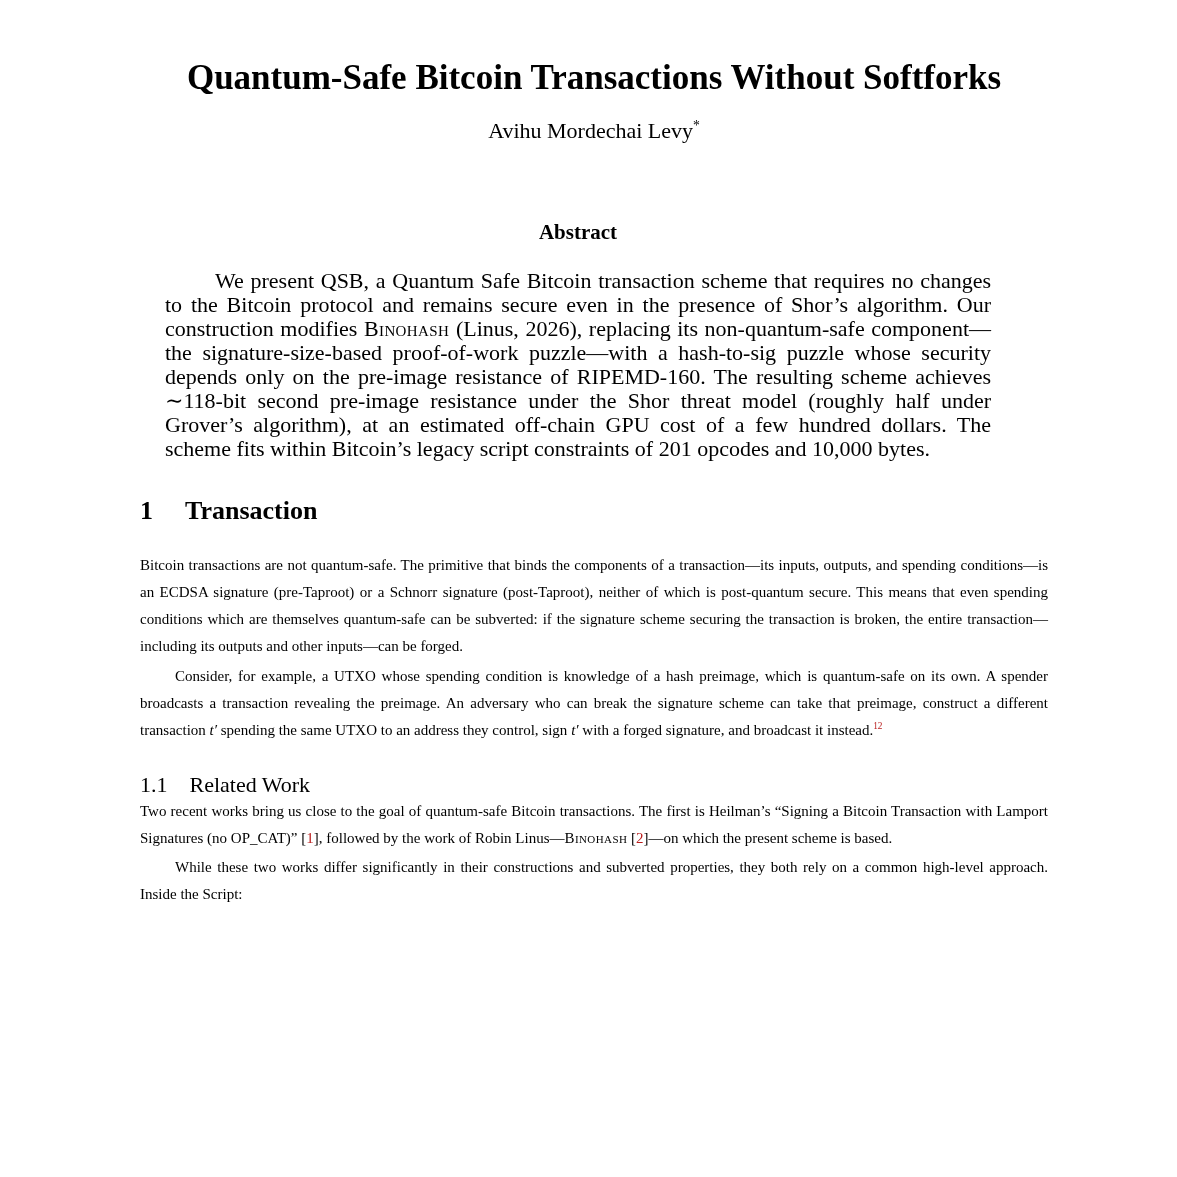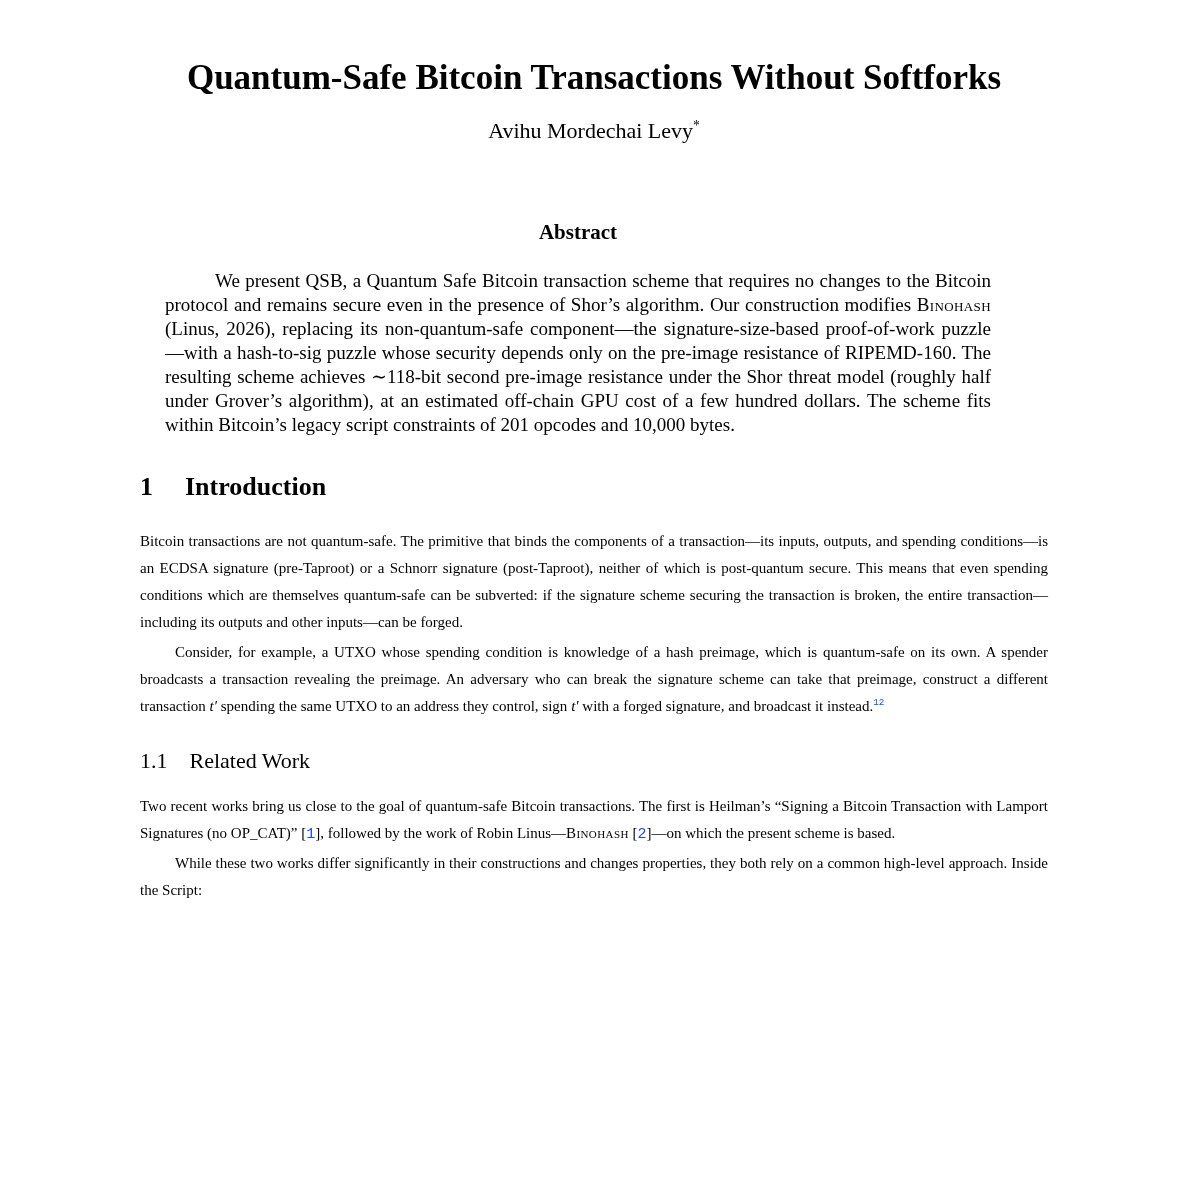--- a/index.html
+++ b/index.html
@@ -45,21 +45,21 @@
   }
   .abstract-heading {
     font-size: 21px;
     line-height: 25px;
     font-weight: bold;
     text-align: center;
     margin: 2px;
   }
   .abstract-text {
     margin: 24px 0 0 0;
-    font-size: 19px;
+    font-size: 22px;
     line-height: 24px;
     text-align: justify;
     text-indent: 50px;
   }
   .section-heading {
     margin: 34px 0 0 0;
     font-size: 26px;
     line-height: 32px;
     font-weight: bold;
   }
@@ -72,35 +72,34 @@
   }
   .subsection-heading .secnum { margin-right: 22px; }
   .body-par {
     margin: 0;
     font-size: 15px;
     line-height: 27px;
     text-align: justify;
   }
   .mt-first { margin-top: 25px; }
   .mt-next  { margin-top: 3px; }
-  .mt-rw    { margin-top: 19px; }
+  .mt-rw    { }
   .mt-rw2   { margin-top: 2px; }
   .indent { text-indent: 35px; }
   .sc {
     font-variant: small-caps;
     letter-spacing: 0.4px;
   }
   .mvar {
     font-style: italic;
   }
   .link {
-    color: #1d4ed8;
+    color: #b91c1c;
     text-decoration: none;
     cursor: pointer;
-    font-family: Liberation Mono, monospace;
   }
   .fnmark {
     font-size: 62%;
     line-height: 0;
     vertical-align: super;
   }
 </style>
 </head>
 <body>
 
@@ -112,26 +111,26 @@
     <div class="author-block">
       <div class="author"><span>Avihu Mordechai Levy</span><sup>*</sup></div>
     </div>
 
 
     <div class="abstract">
       <div class="abstract-heading">Abstract</div>
       <p class="abstract-text"><span>We present QSB, a Quantum Safe Bitcoin transaction scheme that requires no changes to the Bitcoin protocol and remains secure even in the presence of Shor’s algorithm. Our construction modifies </span><span class="sc">Binohash</span><span> (Linus, 2026), replacing its non-quantum-safe component—the signature-size-based proof-of-work puzzle—with a hash-to-sig puzzle whose security depends only on the pre-image resistance of RIPEMD-160. The resulting scheme achieves ∼118-bit second pre-image resistance under the Shor threat model (roughly half under Grover’s algorithm), at an estimated off-chain GPU cost of a few hundred dollars. The scheme fits within Bitcoin’s legacy script constraints of 201 opcodes and 10,000 bytes.</span></p>
     </div>
 
-    <h2 class="section-heading"><span class="secnum">1</span><span>Introduction</span></h2>
+    <h2 class="section-heading"><span class="secnum">1</span><span>Transaction</span></h2>
 
     <p class="body-par mt-first">Bitcoin transactions are not quantum-safe. The primitive that binds the components of a transaction—its inputs, outputs, and spending conditions—is an ECDSA signature (pre-Taproot) or a Schnorr signature (post-Taproot), neither of which is post-quantum secure. This means that even spending conditions which are themselves quantum-safe can be subverted: if the signature scheme securing the transaction is broken, the entire transaction—including its outputs and other inputs—can be forged.</p>
 
     <p class="body-par mt-next indent"><span>Consider, for example, a UTXO whose spending condition is knowledge of a hash preimage, which is quantum-safe on its own. A spender broadcasts a transaction revealing the preimage. An adversary who can break the signature scheme can take that preimage, construct a different transaction </span><span class="mvar">t′</span><span> spending the same UTXO to an address they control, sign </span><span class="mvar">t′</span><span> with a forged signature, and broadcast it instead.</span><sup class="fnmark link">12</sup></p>
 
     <h3 class="subsection-heading"><span class="secnum">1.1</span><span>Related Work</span></h3>
 
     <p class="body-par mt-rw"><span>Two recent works bring us close to the goal of quantum-safe Bitcoin transactions. The first is Heilman’s “Signing a Bitcoin Transaction with Lamport Signatures (no OP_CAT)” [</span><span class="link">1</span><span>], followed by the work of Robin Linus—</span><span class="sc">Binohash</span><span> [</span><span class="link">2</span><span>]—on which the present scheme is based.</span></p>
 
-    <p class="body-par mt-rw2 indent">While these two works differ significantly in their constructions and changes properties, they both rely on a common high-level approach. Inside the Script:</p>
+    <p class="body-par mt-rw2 indent">While these two works differ significantly in their constructions and subverted properties, they both rely on a common high-level approach. Inside the Script:</p>
 
   </div>
 </div>
 
 </body></html>

